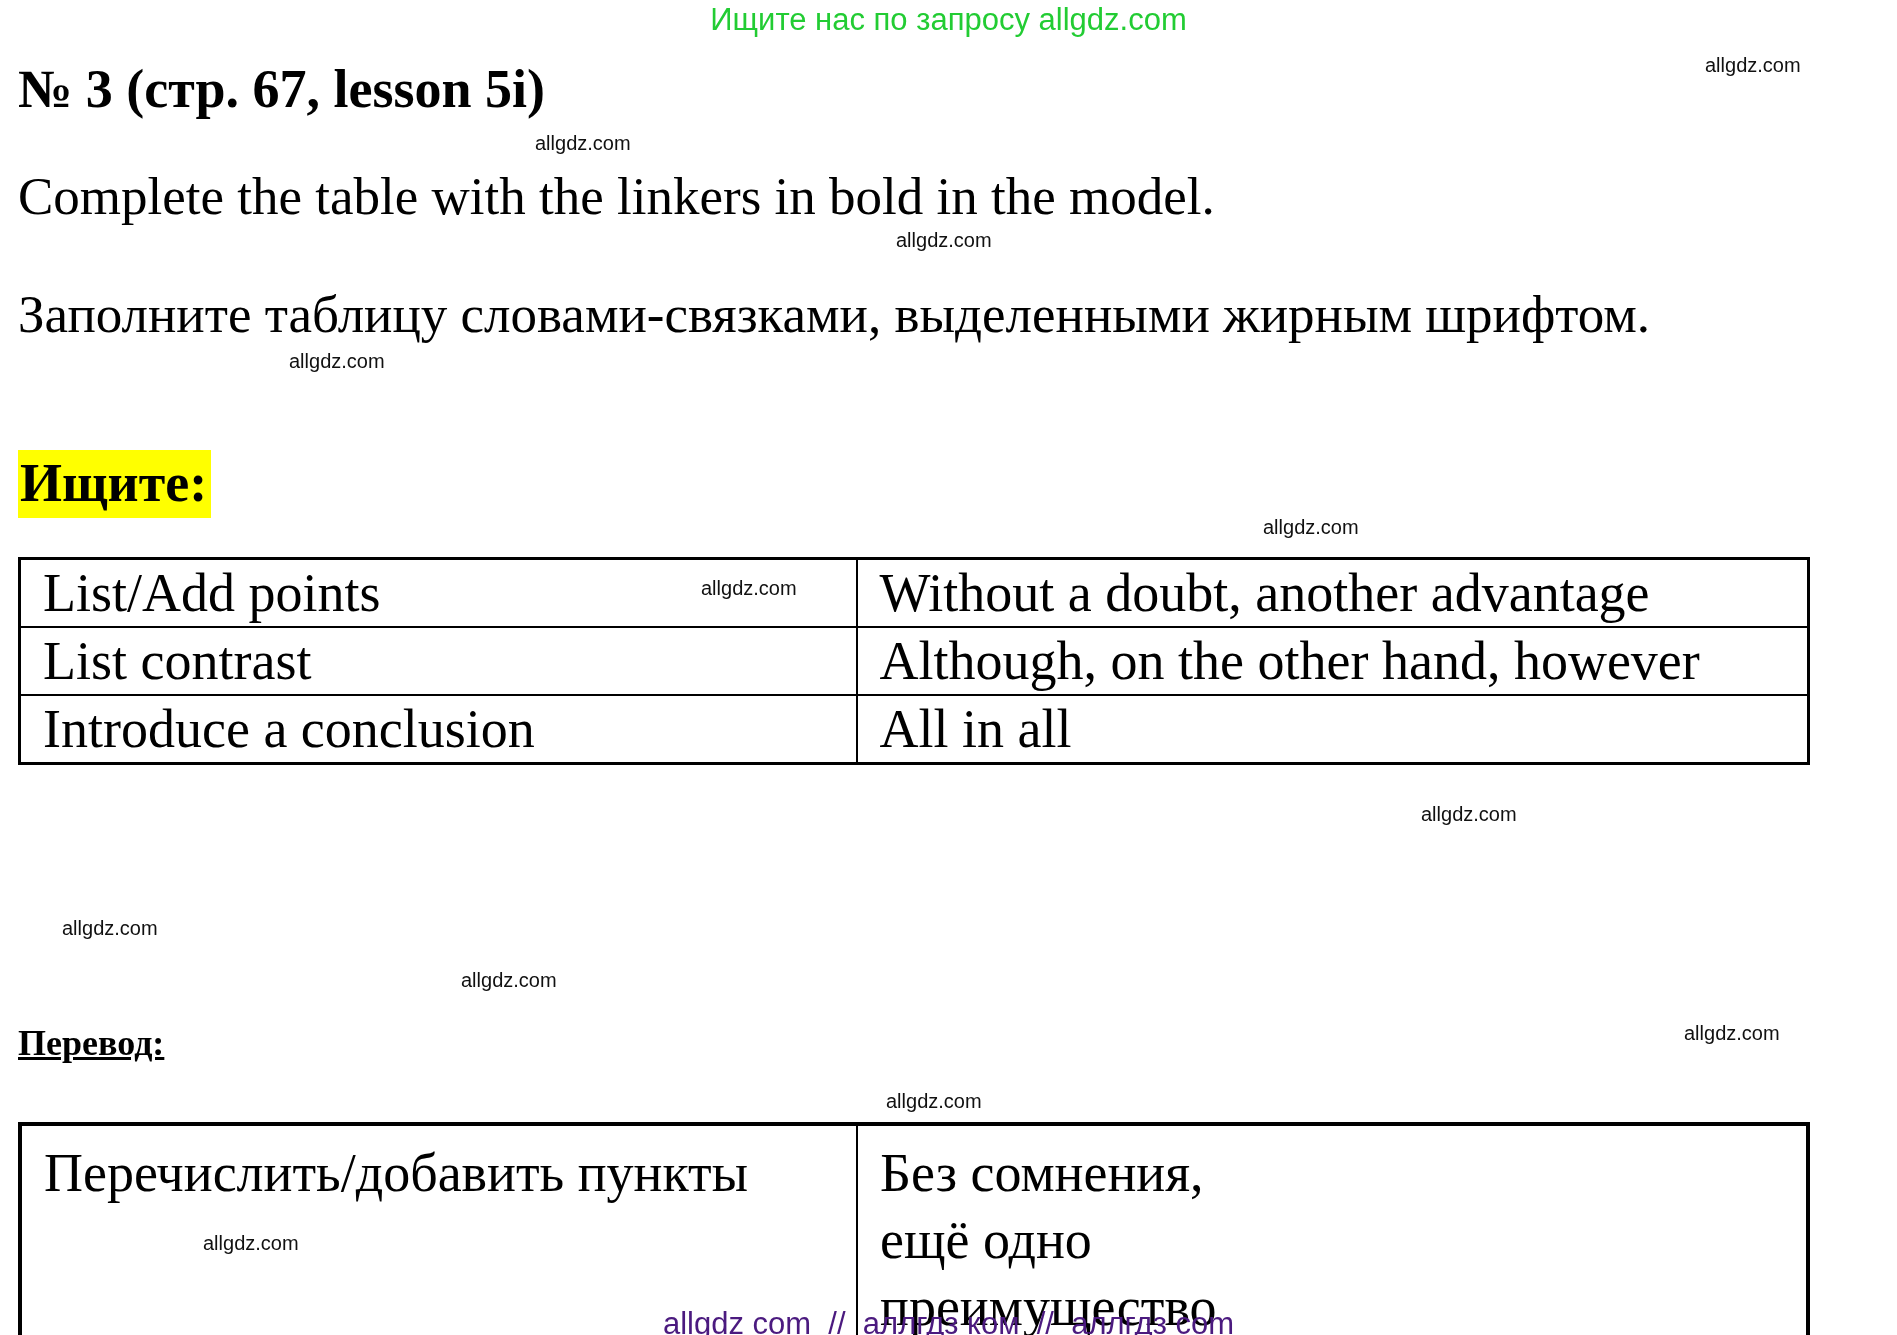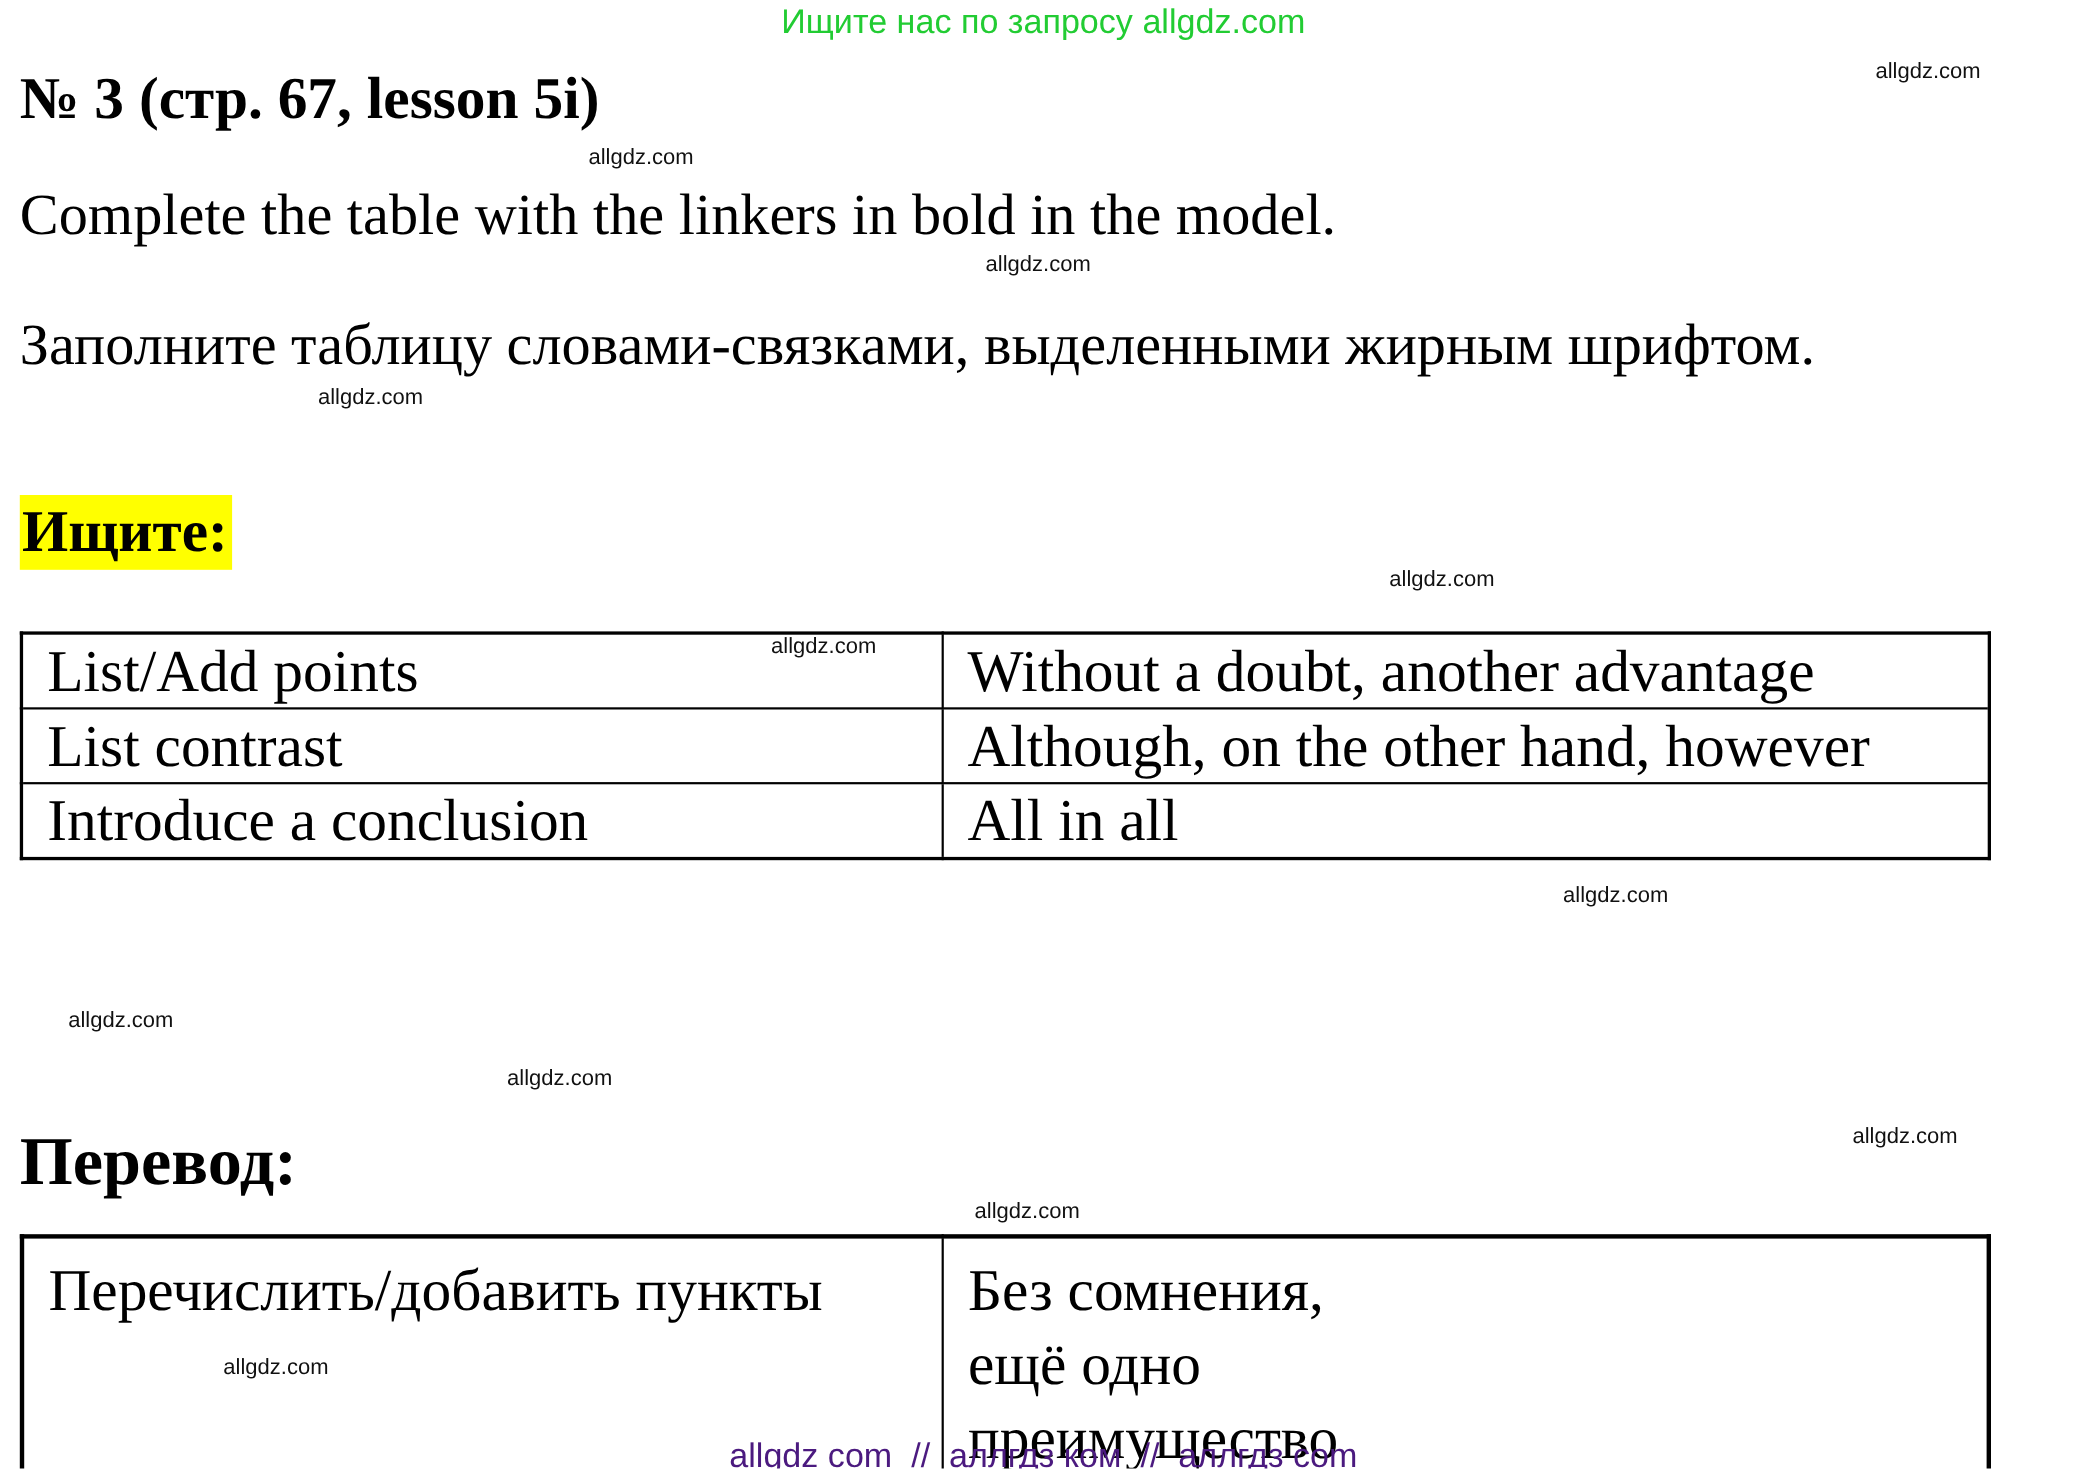--- a/index.html
+++ b/index.html
@@ -51,43 +51,43 @@
     }
     .answer-label {
       left: 18px; top: 450px;
       padding: 4px 4px 6px 2px;
       font-size: 54px;
       font-weight: bold;
       line-height: 58px;
     }
     .translate-label {
       left: 18px; top: 1025px;
-      font-size: 62px;
+      font-size: 36px;
       font-weight: bold;
       line-height: 1;
+      text-decoration: underline;
     }
     table.grid {
       position: absolute;
       border-collapse: collapse;
       table-layout: fixed;
     }
     table.grid td {
       border: 2px solid #000;
       padding: 0 0 0 22px;
       font-size: 54px;
       line-height: 1;
       vertical-align: middle;
       white-space: nowrap;
       overflow: hidden;
     }
     #answer-table {
       left: 18px; top: 557px;
       width: 1792px;
       border: 3px solid #000;
-      margin-top: 17px;
     }
     #answer-table td { height: 66px; }
     #answer-table col.c1 { width: 837px; }
     #translation-table {
       left: 18px; top: 1122px;
       width: 1792px;
       border: 4px solid #000;
     }
     #translation-table col.c1 { width: 837px; }
     #translation-table td {

